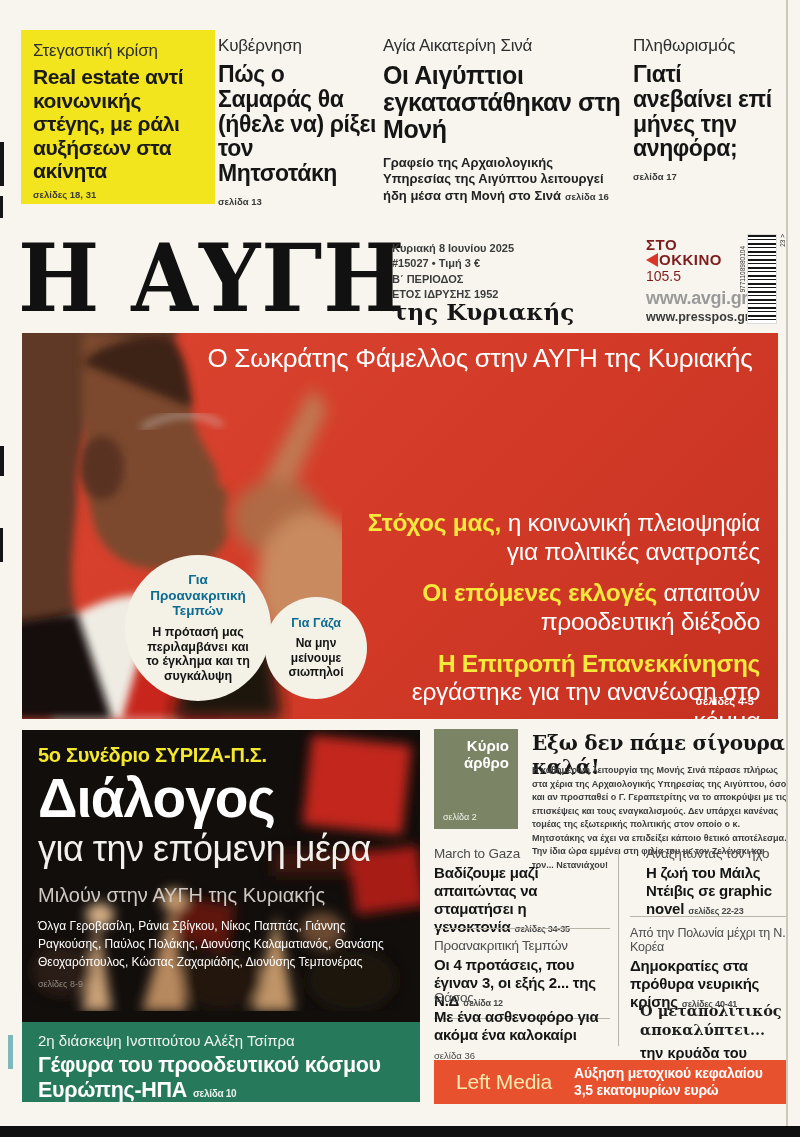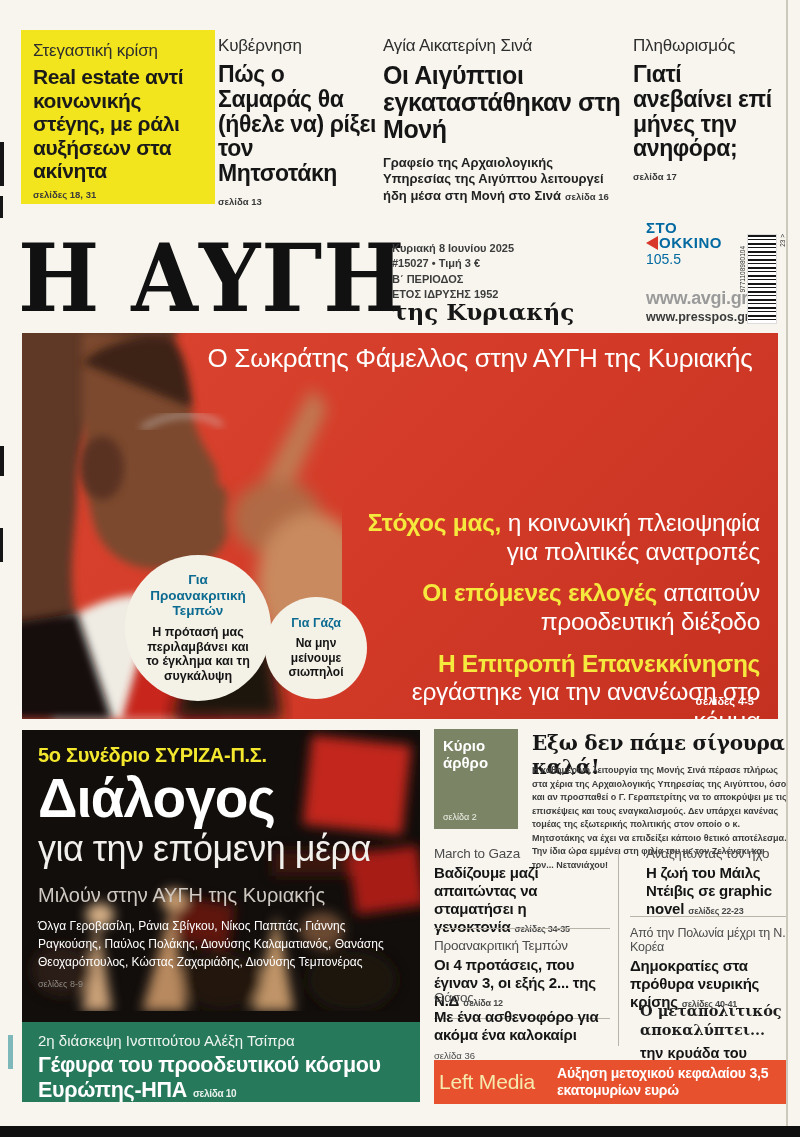--- a/index.html
+++ b/index.html
@@ -16,21 +16,21 @@
   .tcol .pref{margin-top:10px;}
   .deck{font-size:13px;font-weight:700;line-height:1.25;color:#222;margin-top:12px;}
   .deck .inref{font-size:9.5px;font-weight:700;color:#3a3a3a;margin-left:4px;text-align:right;}
   
   .mast-title{left:18px;top:224px;font-family:"DejaVu Serif","Liberation Serif",serif;
       font-size:86px;font-weight:700;letter-spacing:1px;transform:scaleY(1.08);transform-origin:top left;
       color:#111;white-space:nowrap;}
   .mast-info{left:392px;top:241px;font-size:11px;font-weight:700;color:#3c3c3c;line-height:1.4;}
   .mast-edition{left:392px;top:298px;font-family:"DejaVu Serif","Liberation Serif",serif;
       font-size:23px;font-weight:700;color:#161616;}
-  .radio{left:646px;top:220px;line-height:1.02;color:#0369a1;}
+  .radio{left:646px;top:237px;line-height:1.02;color:#7f1d1d;}
   .radio .r1{font-size:15px;font-weight:800;letter-spacing:.5px;}
   .radio .r2{font-size:15px;font-weight:800;letter-spacing:.5px;display:flex;align-items:center;}
   .tri-left{display:inline-block;width:0;height:0;border-top:7px solid transparent;border-bottom:7px solid transparent;
       border-right:12px solid #d8372a;margin-right:1px;}
   .radio .r3{font-size:14px;font-weight:400;margin-top:1px;}
   .site1{left:646px;top:288px;font-size:18px;font-weight:700;color:#9a9a9a;letter-spacing:-.3px;}
   .site2{left:646px;top:310px;font-size:12.5px;font-weight:700;color:#3b3b3b;}
   .barcode{left:747px;top:234px;width:28px;height:88px;background:#fff;border:1px solid #ddd;
       background-image:repeating-linear-gradient(180deg,#161616 0px,#161616 2px,#fff 2px,#fff 4px,#161616 4px,#161616 5px,#fff 5px,#fff 8px);}
   .barcode-num{left:739px;top:246px;font-size:6.5px;color:#333;writing-mode:vertical-rl;transform:rotate(180deg);}
@@ -67,37 +67,37 @@
   .c-pref{color:#8f8a84;font-size:9px;margin-top:8px;}
   
   .bridge{left:22px;top:1022px;width:398px;height:80px;background:#27795c;color:#fff;
       padding:10px 16px;box-sizing:border-box;}
   .bridge .bk{font-size:15px;font-weight:400;color:#eef4f0;}
   .bridge .hl{font-size:21.5px;font-weight:700;letter-spacing:-.3px;line-height:1.15;margin-top:4px;}
   .bridge .inref{font-size:10px;font-weight:700;margin-left:6px;color:#e9f1ec;}
   
   .ed-box{left:434px;top:729px;width:84px;height:100px;background:#7b8465;color:#fff;
       padding:8px 9px;box-sizing:border-box;}
-  .ed-box .lbl{font-size:15px;font-weight:700;line-height:1.15;}
+  .ed-box .lbl{font-size:15px;font-weight:700;line-height:1.15;text-align:right;}
   .ed-box .pg{position:absolute;left:9px;bottom:7px;font-size:9px;font-weight:400;color:#eef0e8;}
   .ed-hl{left:532px;top:731px;width:256px;font-family:"DejaVu Serif","Liberation Serif",serif;
       font-size:20px;font-weight:700;color:#161616;letter-spacing:-.2px;}
   .ed-body{left:532px;top:764px;width:256px;font-size:9px;font-weight:700;color:#3d3d3d;line-height:1.5;}
   
   .brief .kicker{font-size:13.5px;color:#4c4c4c;}
   .brief .hl{font-size:15px;font-weight:700;line-height:1.2;letter-spacing:-.2px;margin-top:3px;color:#151515;}
   .brief .inref{font-size:9px;font-weight:700;color:#4a4a4a;margin-left:4px;}
   .hdiv{position:absolute;height:1px;background:#b9b4aa;}
   .vdiv{left:618px;top:850px;width:1px;height:196px;background:#b9b4aa;}
   .quote-serif{font-family:"DejaVu Serif","Liberation Serif",serif;font-size:14.5px;font-weight:700;
       color:#1d1d1d;line-height:1.3;}
   .quote-bold{font-size:14.5px;font-weight:700;color:#141414;line-height:1.25;margin-top:4px;}
   
   .leftmedia{left:434px;top:1060px;width:354px;height:44px;background:#e8512e;display:flex;
-      align-items:center;padding:0 5px;box-sizing:border-box;}
+      align-items:center;padding:0 22px;box-sizing:border-box;}
   .lm-brand{color:#f6e9ad;font-size:21px;font-weight:400;letter-spacing:-.2px;flex:0 0 auto;}
   .lm-hl{color:#fff;font-size:14px;font-weight:700;line-height:1.2;margin-left:22px;letter-spacing:-.2px;}
   
   .edge-right{left:786px;top:0;width:2px;height:1137px;background:#cdc8bc;}
   .bottom-bar{left:0;top:1126px;width:800px;height:11px;background:#101010;}
   .scan-mark{background:#151515;}
 </style>
 </head>
 <body>
 

